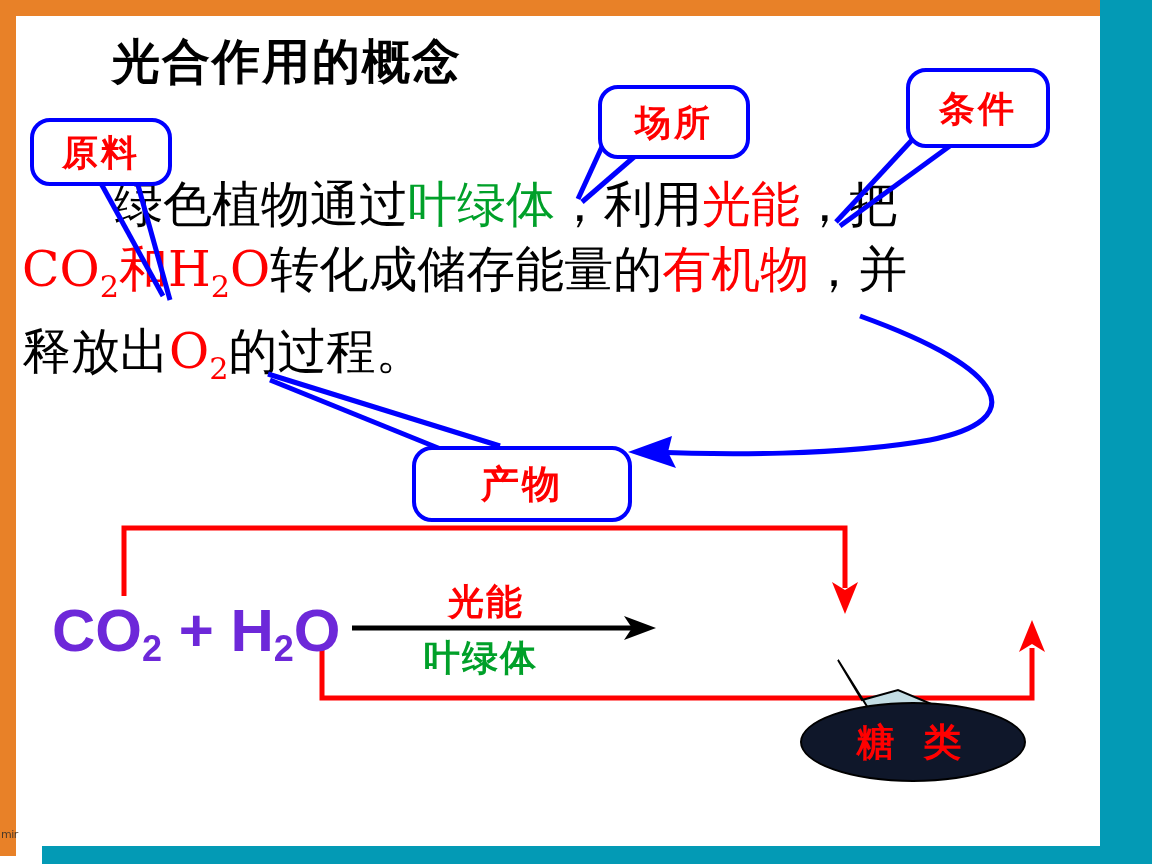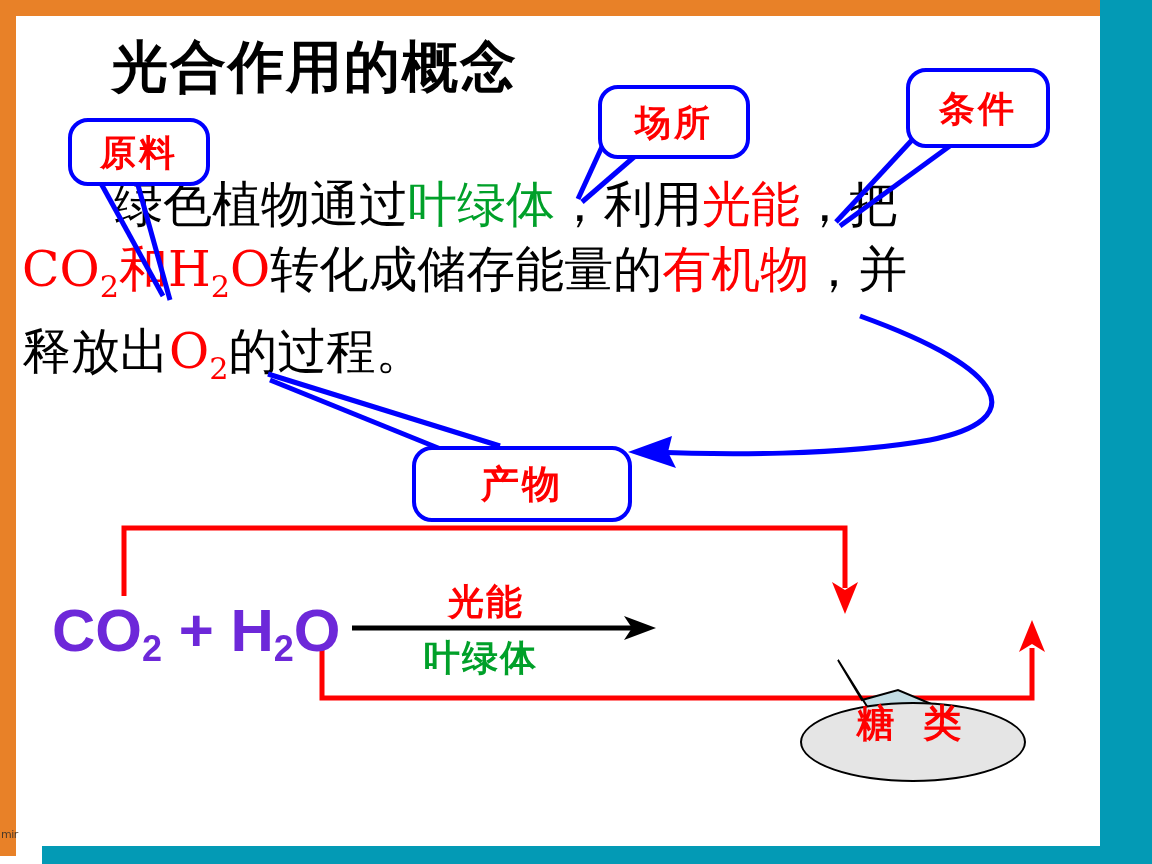--- a/index.html
+++ b/index.html
@@ -11,57 +11,57 @@
 
   
   .frame-top{position:absolute;left:0;top:0;width:1100px;height:16px;background:#e88128;}
   .frame-left{position:absolute;left:0;top:0;width:16px;height:856px;background:#e88128;}
   .frame-right{position:absolute;left:1100px;top:0;width:52px;height:864px;background:#039ab5;}
   .frame-bottom{position:absolute;left:42px;top:846px;width:1110px;height:18px;background:#039ab5;}
   .corner-text{position:absolute;left:1px;top:828px;font-size:11px;color:#4b3a28;
     font-family:"DejaVu Sans", sans-serif;letter-spacing:-.5px;line-height:14px;}
 
   
-  .title{position:absolute;left:112px;top:30px;font-size:56px;font-weight:bold;color:#000;
+  .title{position:absolute;left:112px;top:30px;font-size:48px;font-weight:bold;color:#000;
     font-family:"DejaVu Serif", serif;letter-spacing:2px;white-space:nowrap;}
 
   
   .para{position:absolute;left:22px;top:172px;width:1060px;font-size:49px;line-height:65px;
     color:#000;font-family:"DejaVu Serif", serif;letter-spacing:0px;}
   .para .red{color:#ff0000;}
   .para .green{color:#00a029;}
   .para sub{font-size:.62em;vertical-align:sub;}
   .indent{display:inline-block;width:92px;}
 
   
   .callout{position:absolute;border:4px solid #0000ff;border-radius:20px;background:#fff;
     display:flex;align-items:center;justify-content:center;}
   .callout span{color:#ff0000;font-weight:bold;font-size:36px;
     font-family:"DejaVu Serif", serif;letter-spacing:3px;line-height:1;}
-  #callout-yuanliao{left:30px;top:118px;width:134px;height:60px;margin-left:38px;}
+  #callout-yuanliao{left:30px;top:118px;width:134px;height:60px;}
   #callout-changsuo{left:598px;top:72px;width:144px;height:66px;margin-top:13px;}
   #callout-tiaojian{left:906px;top:68px;width:136px;height:72px;}
   #callout-chanwu{left:412px;top:446px;width:212px;height:68px;}
   #callout-chanwu span{font-size:38px;}
 
   
   .eq{position:absolute;font-family:Liberation Sans, sans-serif;font-weight:bold;color:#6d28d9;
     font-size:60px;white-space:nowrap;}
   .eq sub{font-size:.6em;vertical-align:-.28em;}
   #eq-left{left:52px;top:596px;}
   #eq-right{left:668px;top:596px;}
   .eq-cond{position:absolute;font-family:"DejaVu Serif", serif;font-weight:bold;
     font-size:36px;white-space:nowrap;letter-spacing:2px;}
   #eq-above{left:448px;top:578px;color:#ff0000;}
   #eq-below{left:424px;top:634px;color:#00a029;}
 
   
   #sugar-bubble{position:absolute;left:800px;top:702px;width:222px;height:76px;
-    border-radius:50%;background:#e5e5e5;border:2px solid #000;
-    display:flex;align-items:flex-start;justify-content:center;}
+    border-radius:50%;background:#0f172a;border:2px solid #000;
+    display:flex;align-items:center;justify-content:center;}
   #sugar-bubble span{color:#ff0000;font-weight:bold;font-size:38px;letter-spacing:8px;
     font-family:"DejaVu Serif", serif;line-height:1;}
 
   svg.overlay{position:absolute;left:0;top:0;width:1152px;height:864px;pointer-events:none;}
 </style>
 </head>
 <body>
 
 <div id="slide">
 

